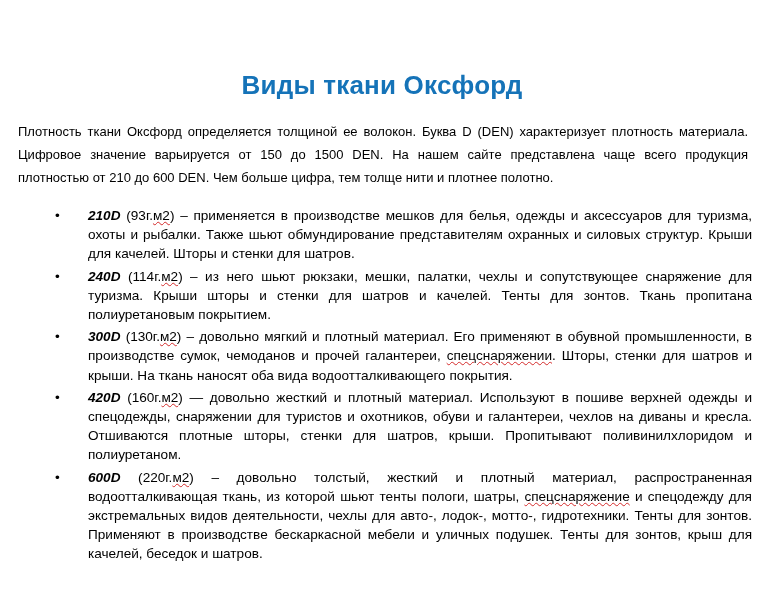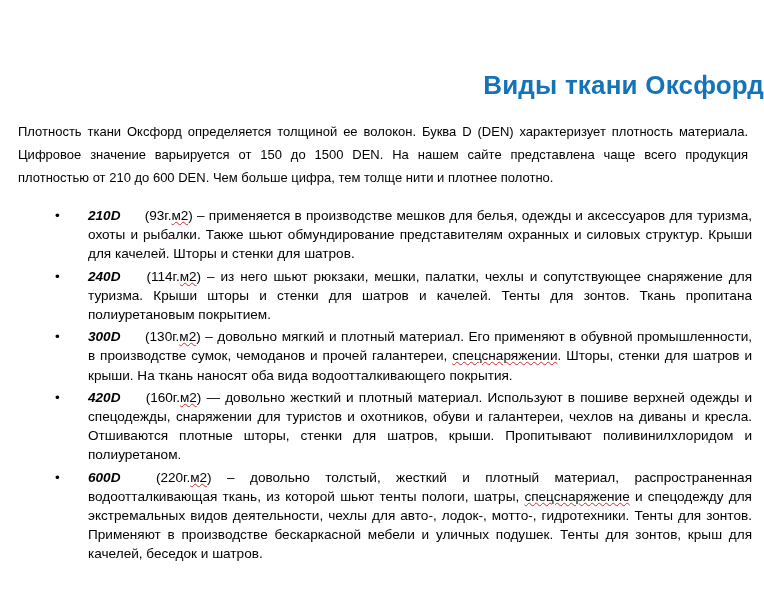--- a/index.html
+++ b/index.html
@@ -24,21 +24,21 @@
     background: #ffffff;
     box-sizing: border-box;
   }
 
   
   .slide-title {
     position: absolute;
     left: 0;
     top: 54px;
     width: 764px;
-    text-align: right;
+    text-align: center;
     font-size: 26px;
     font-weight: bold;
     letter-spacing: 0.2px;
     color: #1573b8;
     line-height: 1.15;
   }
 
   
   .intro {
     position: absolute;
@@ -83,21 +83,20 @@
     line-height: 19.2px;
     color: #000000;
   }
 
   .density-label {
     font-weight: bold;
     font-style: italic;
   }
   .unit {
     white-space: nowrap;
-    margin-left: 20px;
   }
 
   
   .spellerr {
     text-decoration: underline;
     text-decoration-style: wavy;
     text-decoration-color: #d42a2a;
     text-decoration-thickness: 1px;
     text-underline-offset: 1px;
   }

